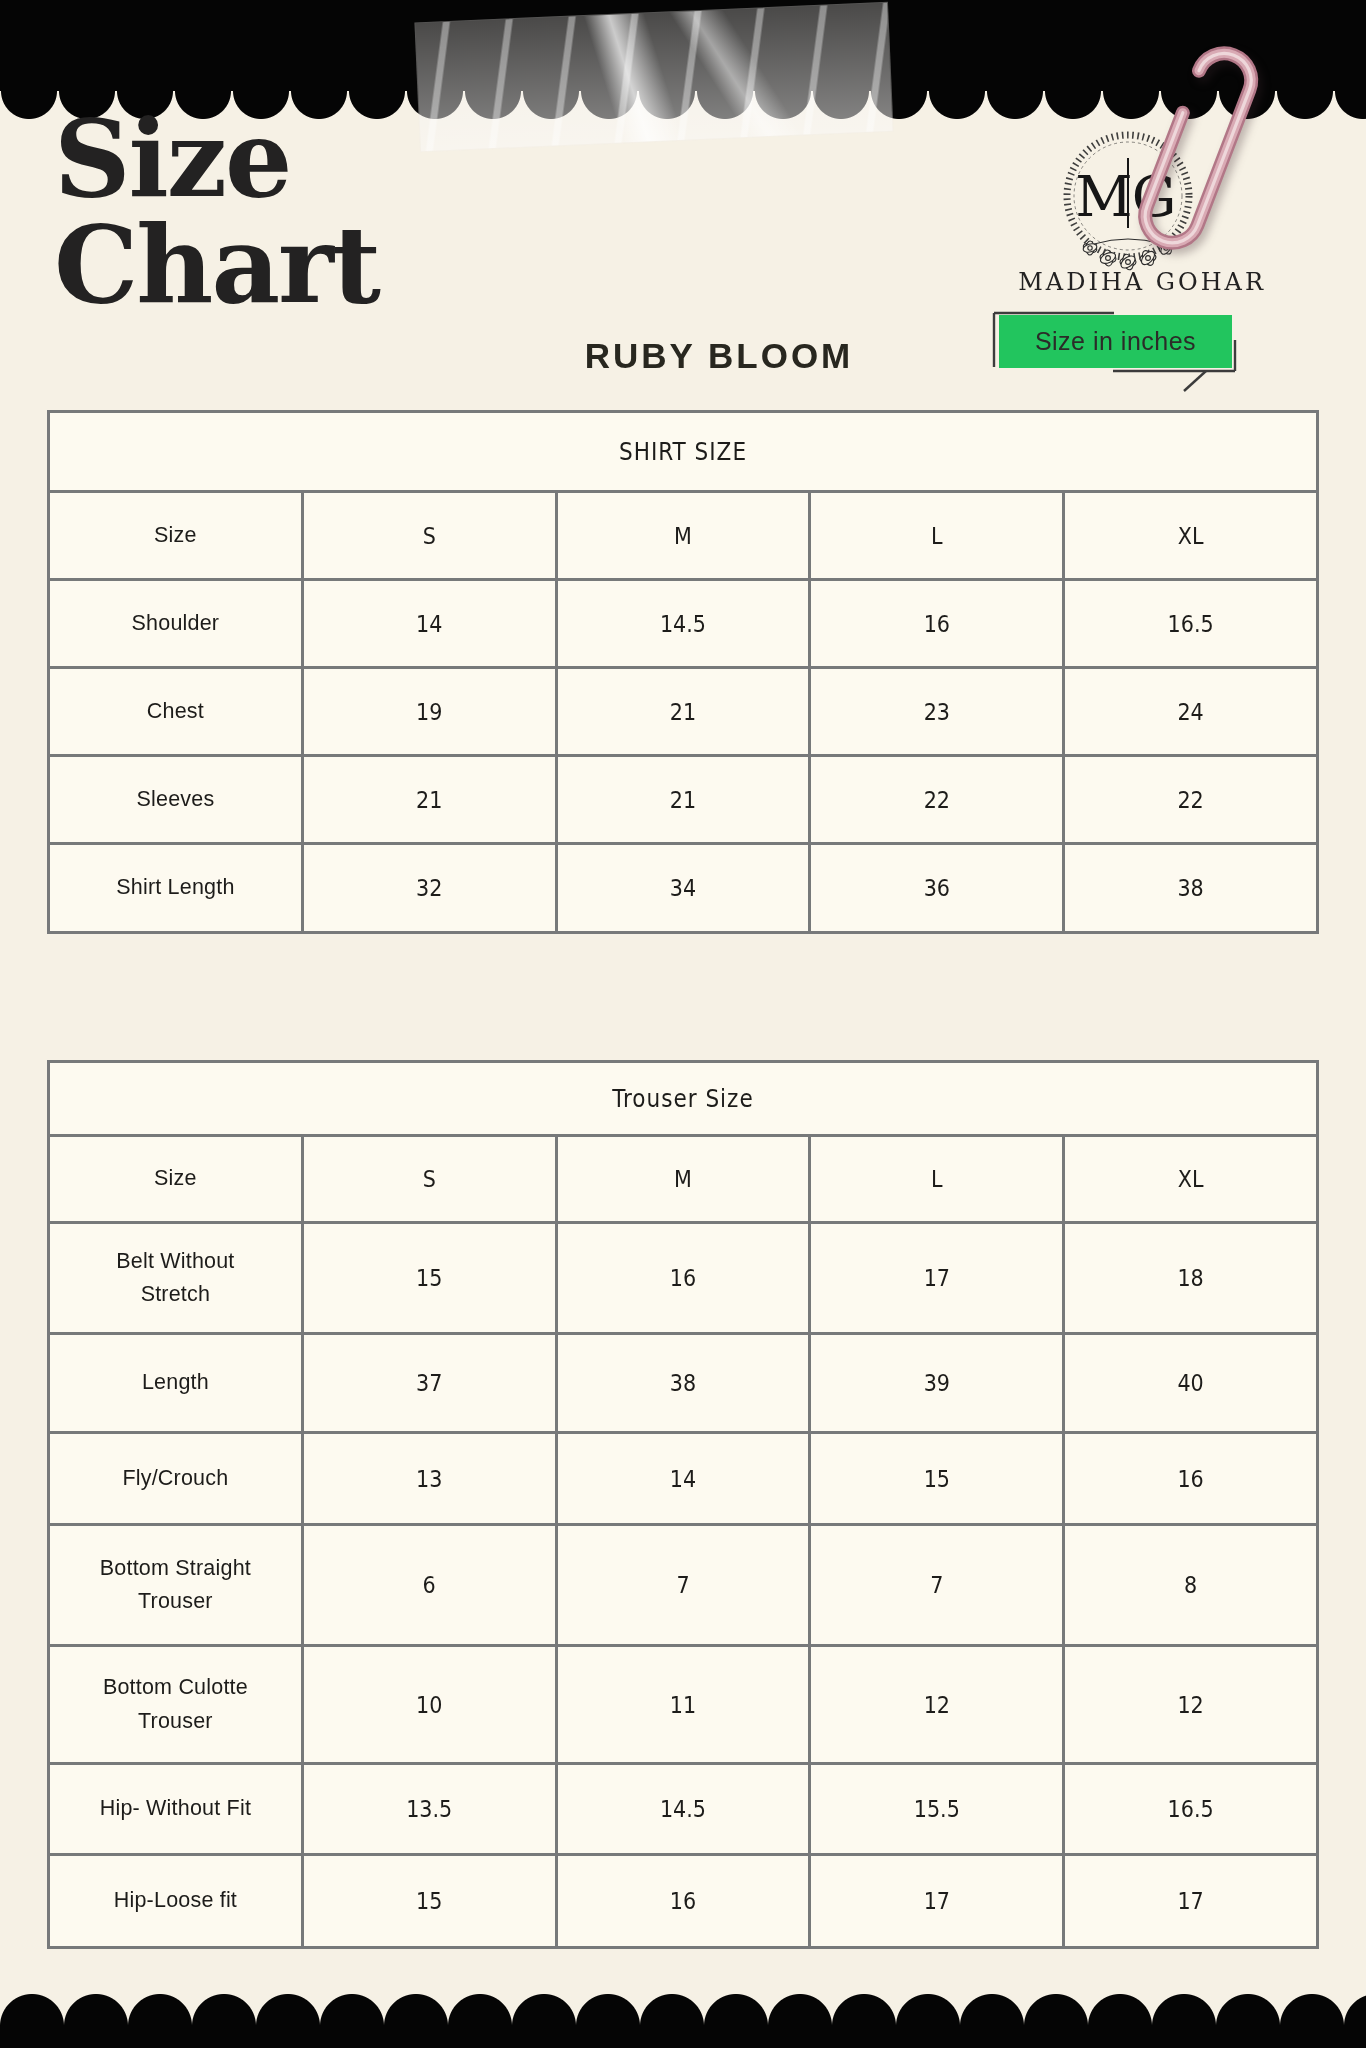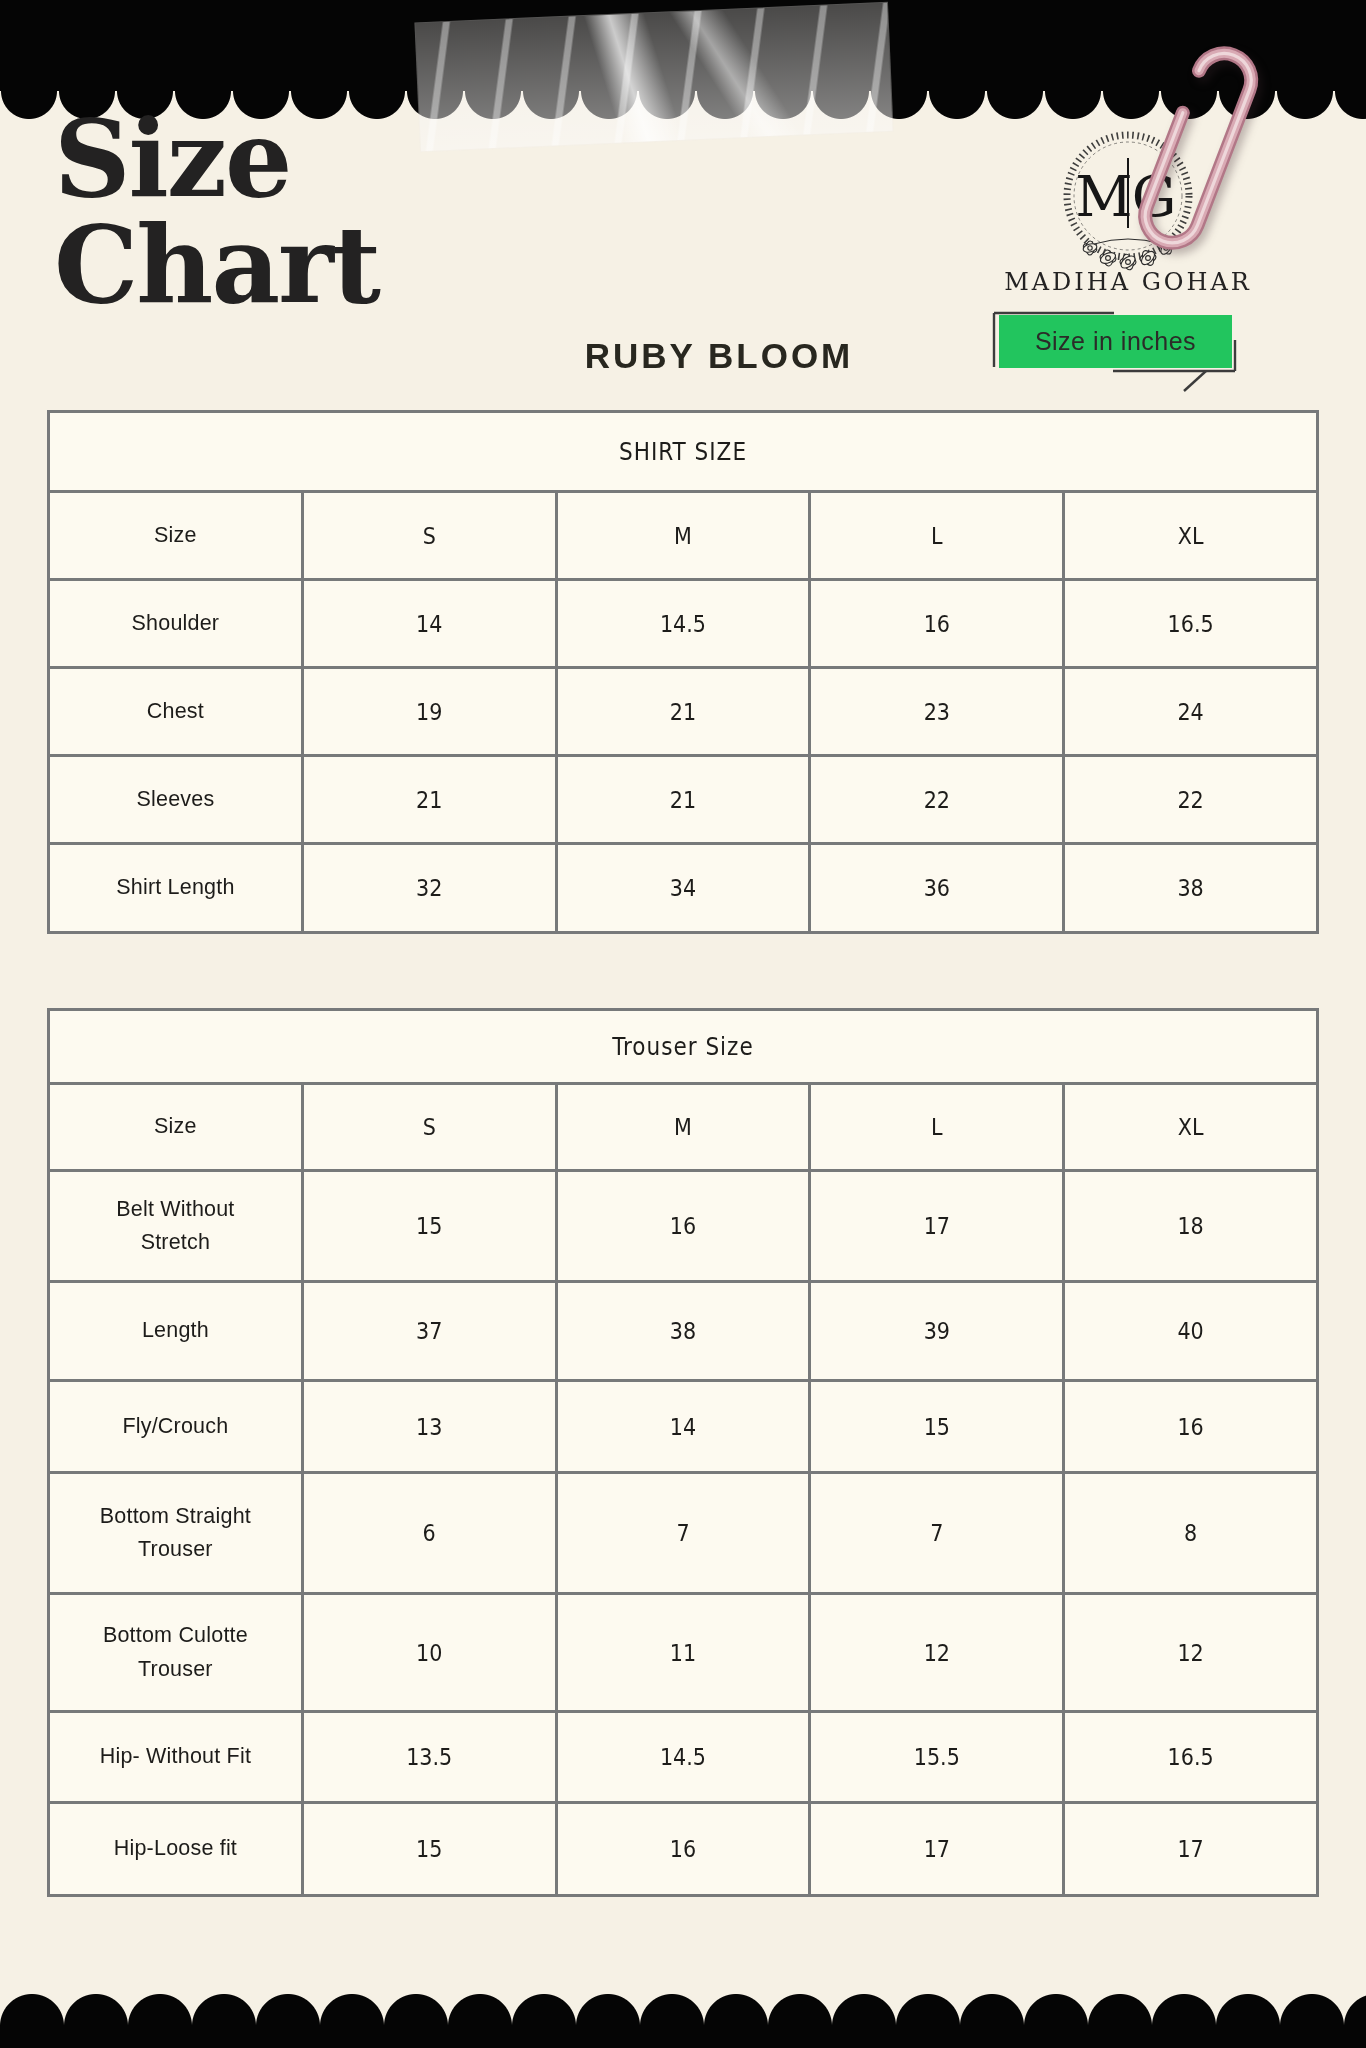--- a/index.html
+++ b/index.html
@@ -55,21 +55,21 @@
   }
   .collection{
     position:absolute;left:0;top:336px;width:1366px;
     text-align:center;font-size:35px;font-weight:bold;
     letter-spacing:3px;color:#28271f;padding-left:36px;
   }
 
   
   .logo-svg{position:absolute;left:1032px;top:122px;}
   .brand-name{
-    position:absolute;left:990px;top:268px;width:276px;text-align:center;
+    position:absolute;left:990px;top:268px;width:276px;text-align:right;
     font-family:"DejaVu Serif","Liberation Serif",serif;
     font-size:24px;letter-spacing:3px;color:#232222;white-space:nowrap;
   }
 
   
   .paperclip-svg{
     position:absolute;left:1128px;top:30px;
     filter:drop-shadow(4px 5px 4px rgba(60,40,45,0.30));
   }
 
@@ -99,21 +99,21 @@
   }
   .size-letter,.num{
     font-size:23px;color:#1d1c1a;
     font-stretch:condensed;font-family:"DejaVu Sans","Liberation Sans",sans-serif;
   }
   .row-label{
     font-size:21.5px;color:#1d1c1a;letter-spacing:0.2px;
     padding:0 40px;line-height:1.55;
   }
   #shirt-table{top:410px;}
-  #trouser-table{top:1008px;}
+  #trouser-table{top:1060px;}
 </style>
 </head>
 <body>
 
 <div class="band-top"></div>
 <div class="scallops-top"></div>
 
 <div class="tape"></div>
 
 <div class="page-title">

